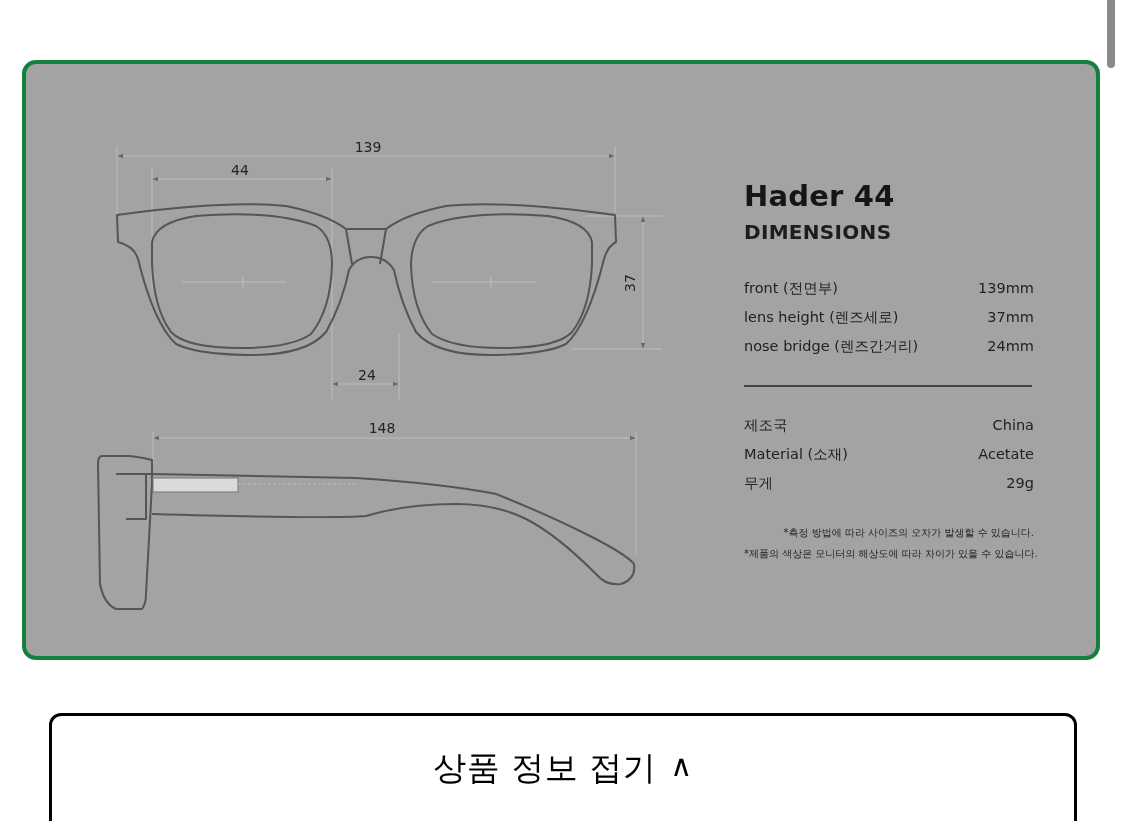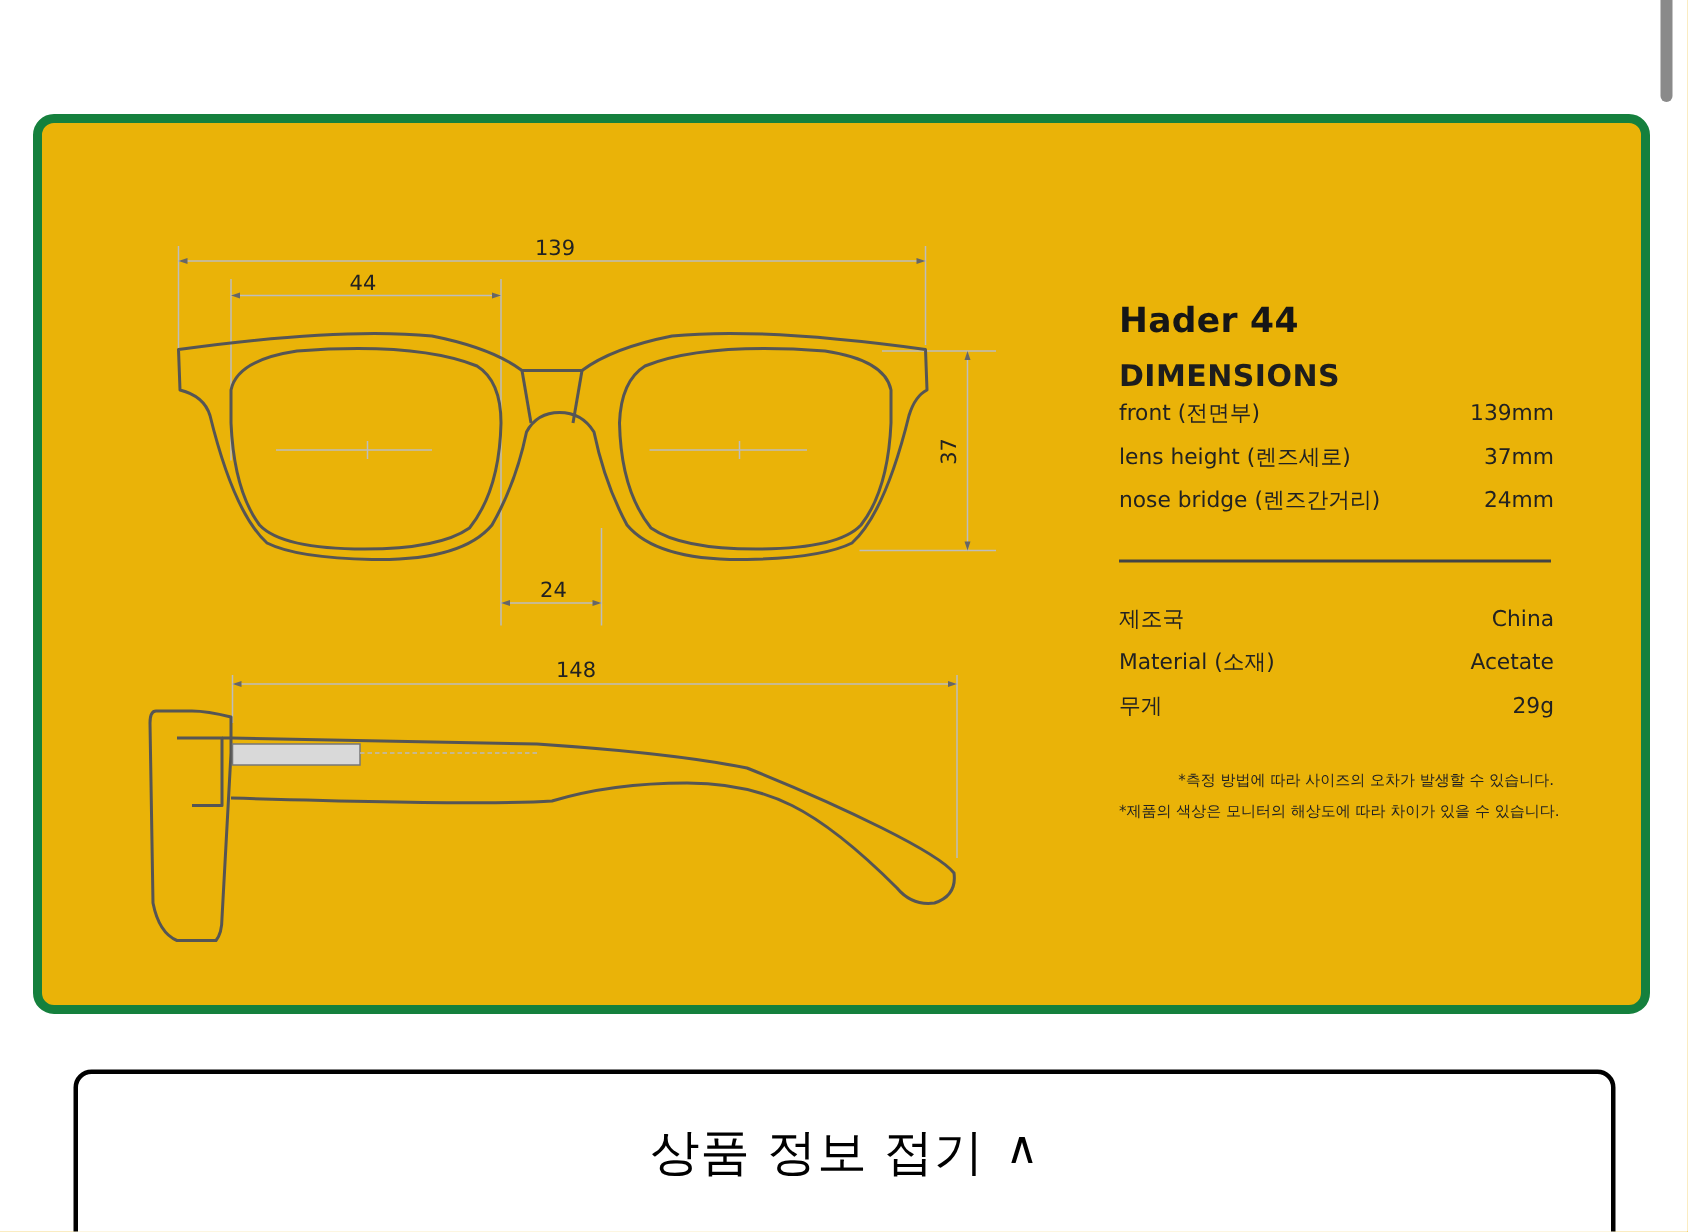--- a/index.html
+++ b/index.html
@@ -1,26 +1,26 @@
 <!DOCTYPE html>
 <html><head>
   <meta charset="utf-8">
   <style>
     html, body { margin: 0; padding: 0; background: #ffffff; }
     body { width: 1125px; height: 821px; position: relative; overflow: hidden;
            font-family: "DejaVu Sans", "Liberation Sans", sans-serif; color: #1a1a1a; }
     .scrollbar-thumb { position: absolute; left: 1107px; top: 0; width: 8px; height: 68px;
            background: #8a8a8a; border-radius: 0 0 4px 4px; }
-    .card { position: absolute; left: 22px; top: 76px; width: 1078px; height: 600px;
-           border: 6px solid #15803d; border-radius: 14px; box-sizing: border-box; background: #eab308; }
+    .card { position: absolute; left: 22px; top: 60px; width: 1078px; height: 600px;
+           border: 4px solid #15803d; border-radius: 14px; box-sizing: border-box; background: #a3a3a3; }
     .diagram { position: absolute; left: 0; top: 0; width: 700px; height: 600px; }
     .spec { position: absolute; left: 718px; top: 114px; width: 290px; }
-    .spec-title { font-size: 23px; font-weight: bold; margin: 0; letter-spacing: 0.2px; color: #161616; line-height: 36px; }
+    .spec-title { font-size: 29px; font-weight: bold; margin: 0; letter-spacing: 0.2px; color: #161616; line-height: 36px; }
     .spec-sub { font-size: 20px; font-weight: bold; margin-top: 6px; color: #1d1d1d; letter-spacing: 0.3px; }
-    .rows { }
+    .rows { margin-top: 30px; }
     .row { display: flex; justify-content: space-between; font-size: 14.5px; height: 29px; line-height: 29px; color: #222; }
     .divider { width: 288px; height: 2px; background: #444; margin-top: 24px; margin-bottom: 24px; }
     .notes { margin-top: 24px; font-size: 10px; color: #222; line-height: 21px; white-space: nowrap; text-align: right; }
     .collapse-btn { position: absolute; left: 49px; top: 713px; width: 1028px; height: 130px;
            border: 3px solid #000; border-radius: 12px; box-sizing: border-box; background: #fff;
            display: flex; justify-content: center; padding-top: 30px; cursor: pointer; }
     .collapse-label { font-size: 33px; color: #000; font-family: "DejaVu Sans", sans-serif; letter-spacing: 0.5px; }
     .chev { display: inline-block; margin-left: 14px; font-size: 30px; transform: translateY(2px); }
     svg text { font-family: "DejaVu Sans", sans-serif; }
   </style>

